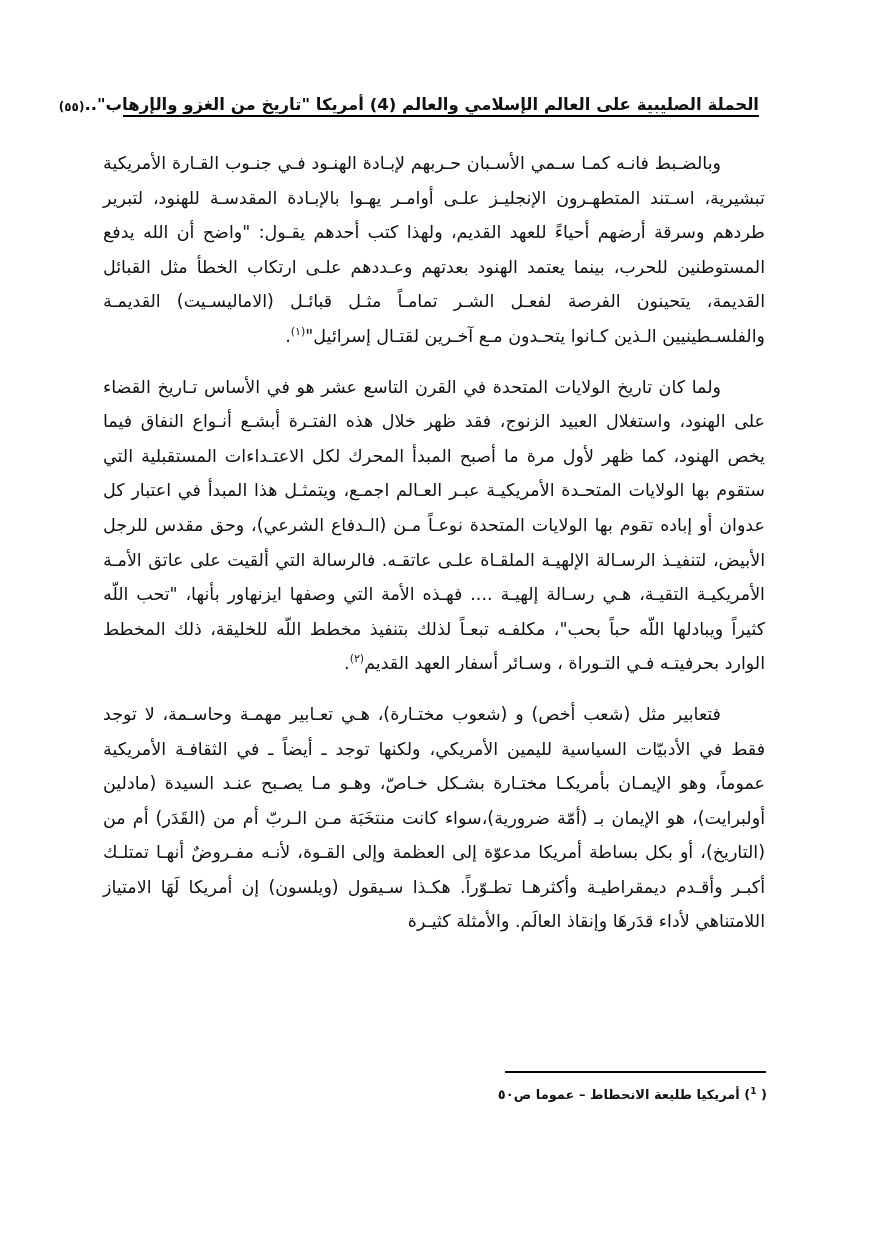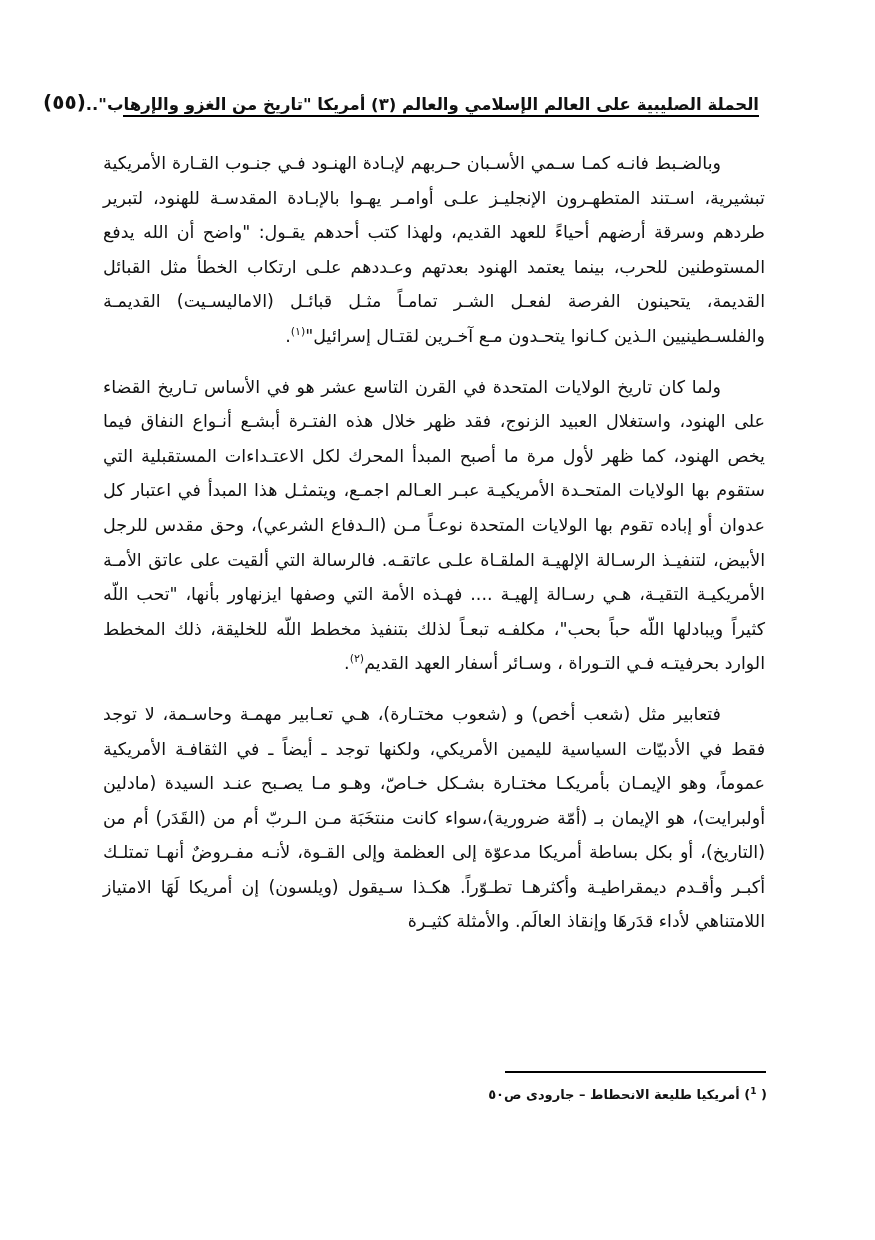--- a/index.html
+++ b/index.html
@@ -29,21 +29,21 @@
       height: 28px;
       direction: rtl;
       display: flex;
       justify-content: space-between;
       align-items: flex-end;
       font-weight: bold;
       font-size: 16.5px;
       white-space: nowrap;
     }
     .running-header .title { letter-spacing: -0.2px; }
-    .running-header .page-num { font-size: 20px; padding-left: 0; }
+    .running-header .page-num { font-size: 12px; padding-left: 0; }
     .header-rule {
       position: absolute;
       left: 123px;
       top: 115px;
       width: 636px;
       height: 2px;
       background: #000000;
     }
     .body-text {
       position: absolute;
@@ -89,33 +89,33 @@
     }
     .footnotes .fn { white-space: nowrap; }
     .footnotes .fn-num sup { font-size: 9px; }
   </style>
 </head>
 <body>
 
 <div class="page">
 
   <div class="running-header">
-    <span class="title">الحملة الصليبية على العالم الإسلامي والعالم (٣) أمريكا "تاريخ من الغزو والإرهاب"..</span>
+    <span class="title">الحملة الصليبية على العالم الإسلامي والعالم (4) أمريكا "تاريخ من الغزو والإرهاب"..</span>
     <span class="page-num">(٥٥)</span>
   </div>
   <div class="header-rule"></div>
 
   <div class="body-text">
     <p><span>وبالضـبط فانـه كمـا سـمي الأسـبان حـربهم لإبـادة الهنـود فـي جنـوب القـارة الأمريكية تبشيرية، اسـتند المتطهـرون الإنجليـز علـى أوامـر يهـوا بالإبـادة المقدسـة للهنود، لتبرير طردهم وسرقة أرضهم أحياءً للعهد القديم، ولهذا كتب أحدهم يقـول: "واضح أن الله يدفع المستوطنين للحرب، بينما يعتمد الهنود بعدتهم وعـددهم علـى ارتكاب الخطأ مثل القبائل القديمة، يتحينون الفرصة لفعـل الشـر تمامـاً مثـل قبائـل (الاماليسـيت) القديمـة والفلسـطينيين الـذين كـانوا يتحـدون مـع آخـرين لقتـال إسرائيل"</span><sup class="fn-ref">(١)</sup><span>.</span></p>
     <p><span>ولما كان تاريخ الولايات المتحدة في القرن التاسع عشر هو في الأساس تـاريخ القضاء على الهنود، واستغلال العبيد الزنوج، فقد ظهر خلال هذه الفتـرة أبشـع أنـواع النفاق فيما يخص الهنود، كما ظهر لأول مرة ما أصبح المبدأ المحرك لكل الاعتـداءات المستقبلية التي ستقوم بها الولايات المتحـدة الأمريكيـة عبـر العـالم اجمـع، ويتمثـل هذا المبدأ في اعتبار كل عدوان أو إباده تقوم بها الولايات المتحدة نوعـاً مـن (الـدفاع الشرعي)، وحق مقدس للرجل الأبيض، لتنفيـذ الرسـالة الإلهيـة الملقـاة علـى عاتقـه. فالرسالة التي ألقيت على عاتق الأمـة الأمريكيـة التقيـة، هـي رسـالة إلهيـة .... فهـذه الأمة التي وصفها ايزنهاور بأنها، "تحب اللّه كثيراً ويبادلها اللّه حباً بحب"، مكلفـه تبعـاً لذلك بتنفيذ مخطط اللّه للخليقة، ذلك المخطط الوارد بحرفيتـه فـي التـوراة ، وسـائر أسفار العهد القديم</span><sup class="fn-ref">(٢)</sup><span>.</span></p>
     <p><span>فتعابير مثل (شعب أخص) و (شعوب مختـارة)، هـي تعـابير مهمـة وحاسـمة، لا توجد فقط في الأدبيّات السياسية لليمين الأمريكي، ولكنها توجد ـ أيضاً ـ في الثقافـة الأمريكية عموماً، وهو الإيمـان بأمريكـا مختـارة بشـكل خـاصّ، وهـو مـا يصـبح عنـد السيدة (مادلين أولبرايت)، هو الإيمان بـ (أمّة ضرورية)،سواء كانت منتخَبَة مـن الـربّ أم من (القَدَر) أم من (التاريخ)، أو بكل بساطة أمريكا مدعوّة إلى العظمة وإلى القـوة، لأنـه مفـروضٌ أنهـا تمتلـك أكبـر وأقـدم ديمقراطيـة وأكثرهـا تطـوّراً. هكـذا سـيقول (ويلسون) إن أمريكا لَهَا الامتياز اللامتناهي لأداء قدَرهَا وإنقاذ العالَم. والأمثلة كثيـرة</span></p>
   </div>
 
   <div class="footnote-rule"></div>
 
   <div class="footnotes">
     <div class="fn">
       <span class="fn-num"><span>(</span> <sup>1</sup><span>)</span></span>
-      <span>أمريكيا طليعة الانحطاط – جارودى ص٥٠</span>
+      <span>أمريكيا طليعة الانحطاط – عموما ص٥٠</span>
     </div>
   </div>
 
 </div>
 
 </body></html>

